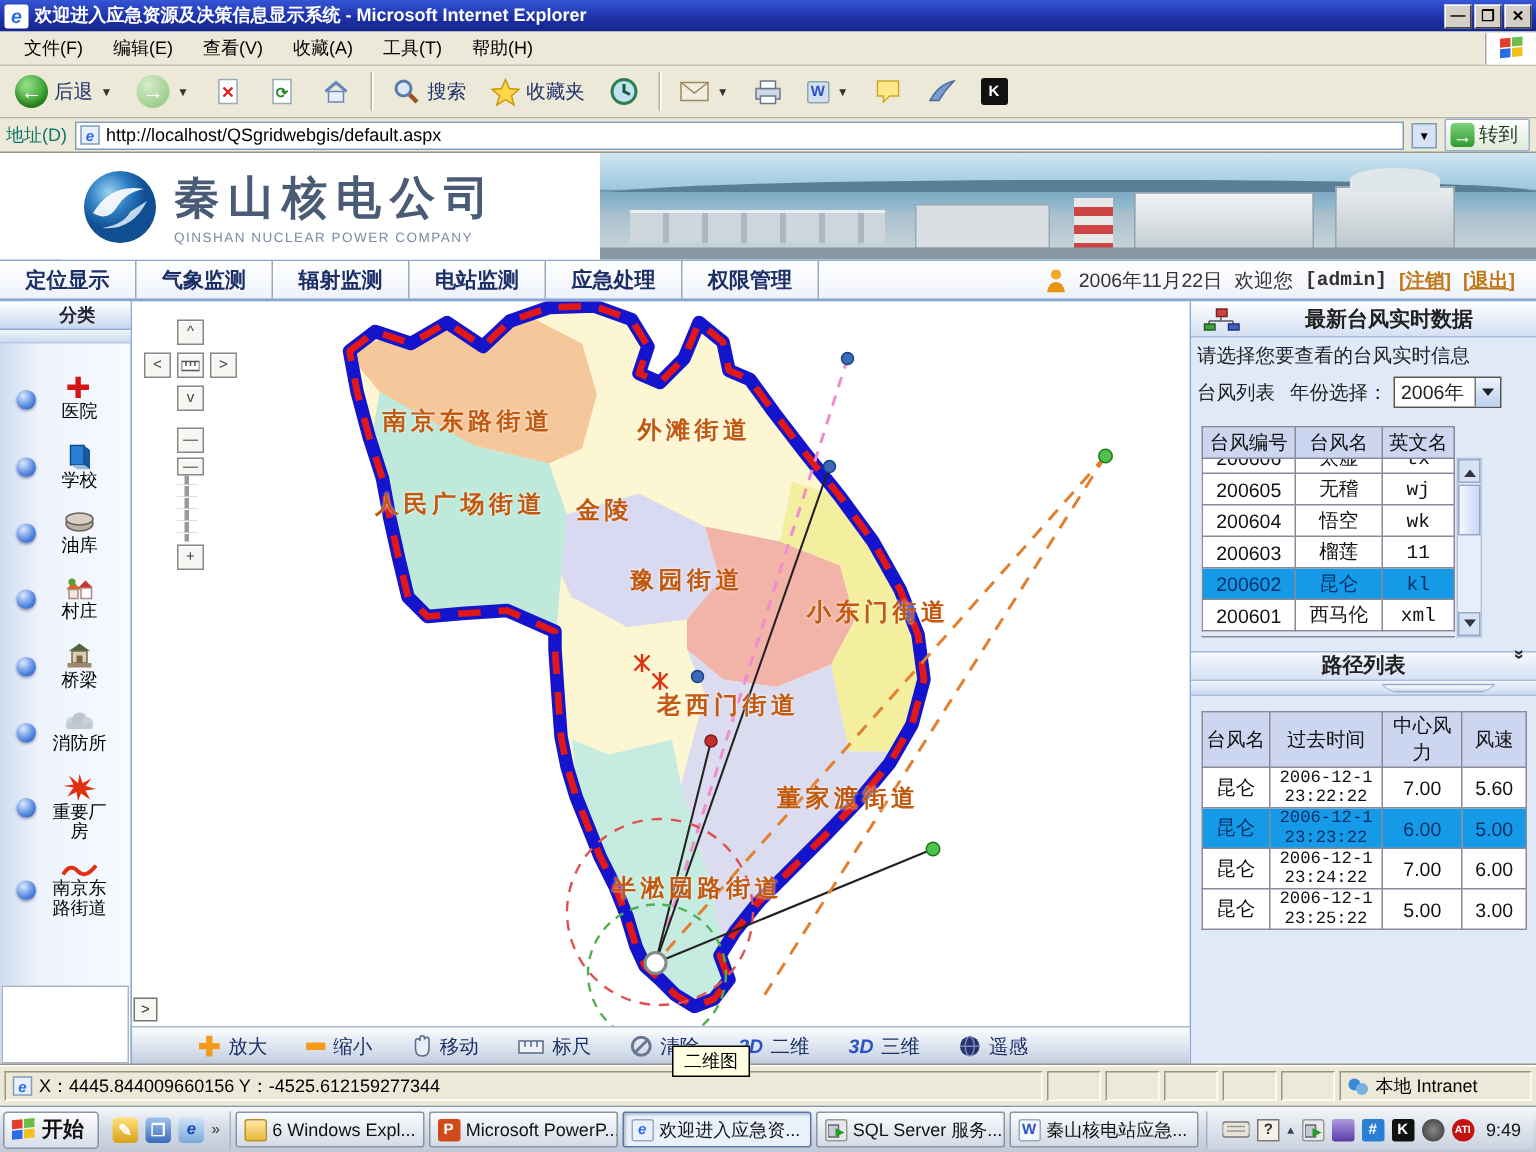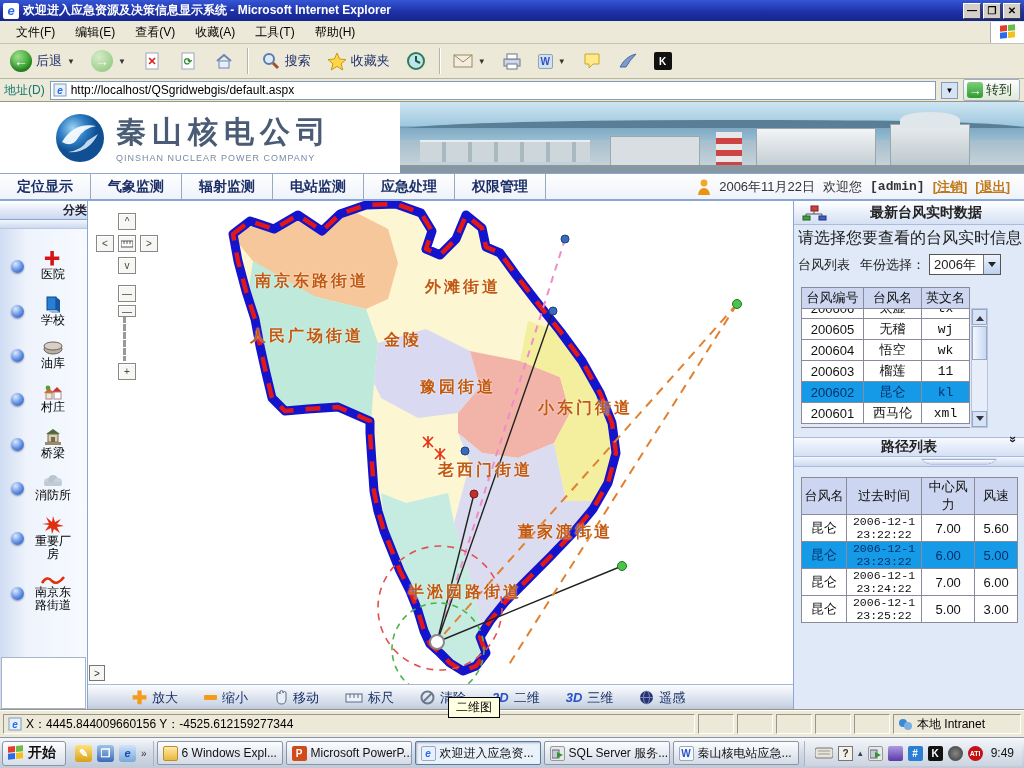--- a/index.html
+++ b/index.html
@@ -52,21 +52,21 @@
   .nav-tab { padding:0 17px; font-size:14px; font-weight:bold; color:#1c2f66; border-right:1px solid #9aa8c0; line-height:25px; }
   .nav-right { margin-left:auto; display:flex; align-items:center; gap:8px; padding-right:14px; font-size:13px; color:#333; }
   .nav-right b { font-family:"Liberation Mono",monospace; }
   .nav-link { color:#c07818; text-decoration:underline; font-weight:bold; }
 
   
   .main { flex:1; display:flex; min-height:0; }
 
   
   .sidebar { width:88px; background:linear-gradient(90deg,#cfdcf2,#eef3fc 30%,#f7faff); border-right:1px solid #8aa6d6; display:flex; flex-direction:column; }
-  .side-head { height:19px; background:linear-gradient(#ffffff,#c9d7ef); border-bottom:1px solid #8aa6d6; text-align:right; line-height:18px; font-weight:bold; color:#223;padding-left:16px; }
+  .side-head { height:19px; background:linear-gradient(#ffffff,#c9d7ef); border-bottom:1px solid #8aa6d6; text-align:center; line-height:18px; font-weight:bold; color:#223;padding-left:16px; }
   .side-strip { height:9px; background:linear-gradient(#f2f6fd,#cdd9ef); border-bottom:1px solid #b9c8e4; }
   .side-items { flex:1; padding-top:22px; display:flex; flex-direction:column; gap:14px; }
   .side-item { display:flex; align-items:center; }
   .orb { width:13px; height:13px; border-radius:50%; margin-left:11px; background:radial-gradient(circle at 35% 30%,#dce9ff,#5b8ce0 55%,#1c4fae); box-shadow:0 1px 2px rgba(0,0,60,.4); flex:0 0 auto; }
   .side-ic { width:46px; display:flex; flex-direction:column; align-items:center; margin-left:6px; }
   .side-label { font-size:12px; color:#000; text-align:center; line-height:13px; margin-top:1px; }
   .side-foot { height:52px; background:#fff; border:1px solid #a8b4c8; margin:0 1px 1px 1px; }
 
   
   .maparea { flex:1; position:relative; background:#fff; min-width:0; }
@@ -84,21 +84,21 @@
   
   .maptools { position:absolute; left:0; right:0; bottom:0; height:26px; background:linear-gradient(#fbfdfe,#ccd6e6 80%,#b9c6da); border-top:1px solid #a9b8d0; display:flex; align-items:center; gap:26px; padding-left:44px; }
   .mt-item { display:flex; align-items:center; gap:5px; font-size:13px; color:#1c2f66; }
   .mt-plus { color:#f59a1a; font-size:18px; font-weight:bold; line-height:14px; }
   .mt-badge { color:#2a52c8; font-weight:bold; font-style:italic; font-size:13px; }
 
   
   .rpanel { width:231px; background:#dfe9f8; border-left:1px solid #8aa6d6; display:flex; flex-direction:column; font-size:13px; }
   .rp-head { height:24px; background:linear-gradient(#ffffff,#d4e0f4); border-bottom:1px solid #aabbdd; display:flex; align-items:center; }
   .rp-title { flex:1; text-align:center; font-weight:bold; color:#222; font-size:14px; }
-  .rp-prompt { padding:3px 2px 2px 4px; color:#222; font-size:16px; }
+  .rp-prompt { padding:3px 2px 2px 4px; color:#222; font-size:13px; }
   .rp-controls { display:flex; align-items:center; padding:3px 4px; gap:4px; color:#222; }
   .yearbox { width:72px; height:21px; background:#fff; border:1px solid #555; display:flex; align-items:center; }
   .yearbox .val { flex:1; padding-left:4px; }
   .yearbox .db { width:17px; height:100%; background:linear-gradient(#eef4fd,#bcd0ee); border-left:1px solid #777; display:flex;align-items:center;justify-content:center; }
   .arr-d { width:0;height:0;border:4px solid transparent;border-top:5px solid #222;margin-top:4px; }
   .arr-u { width:0;height:0;border:4px solid transparent;border-bottom:5px solid #222;margin-bottom:4px; }
 
   .tywrap { display:flex; margin:9px 6px 0 7px; }
   table.grid { border-collapse:collapse; background:#fff; }
   table.grid th { background:#ccd6f0; border:1px solid #8a8a9a; font-weight:normal; color:#111; height:21px; font-size:13px; }

